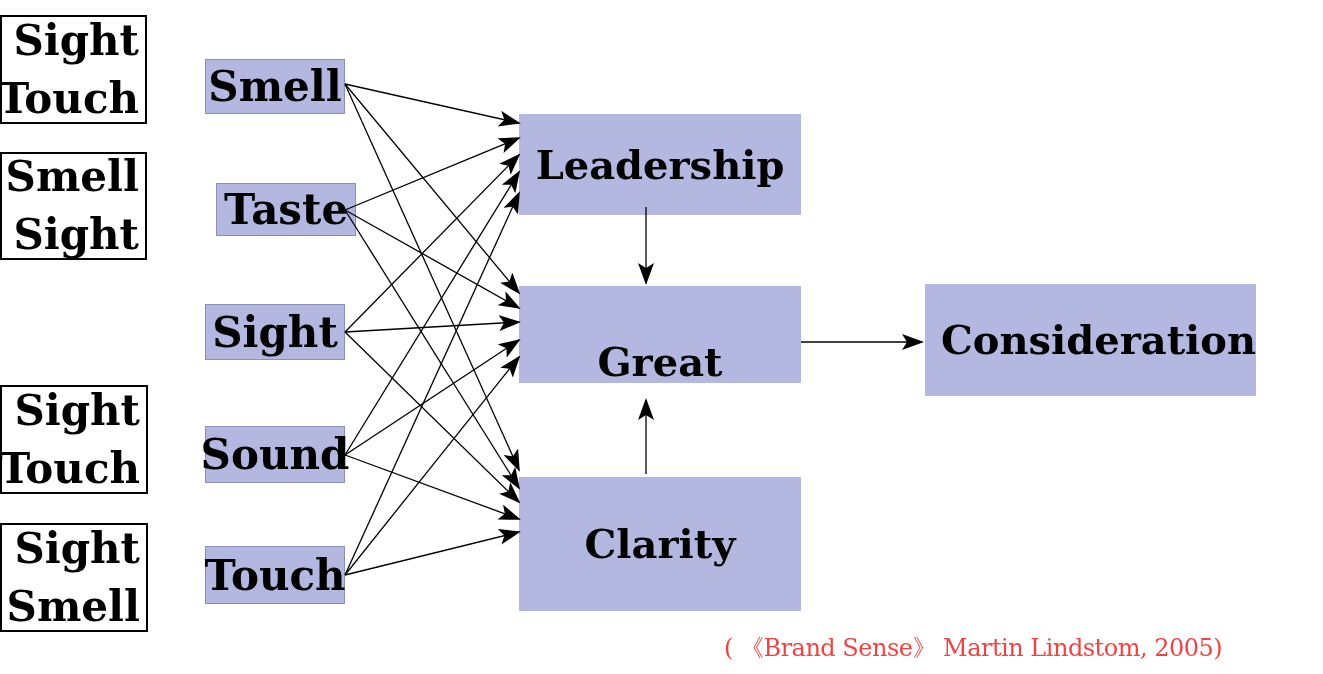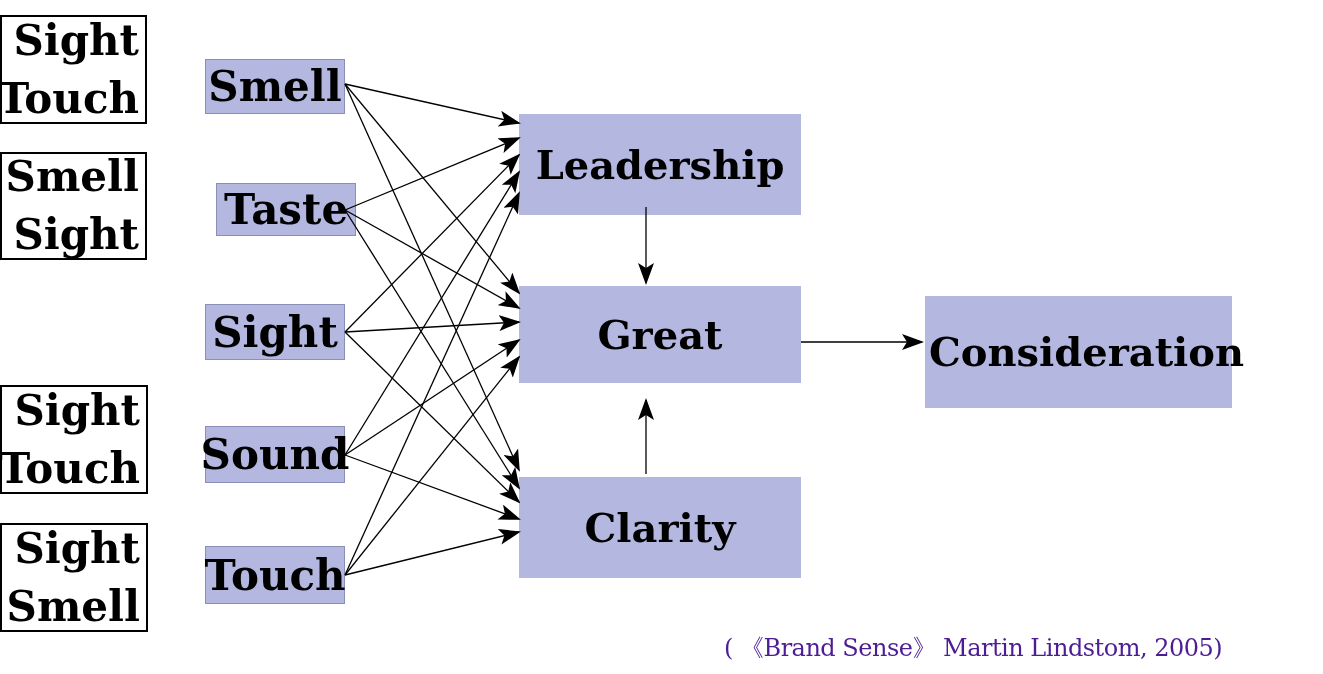--- a/index.html
+++ b/index.html
@@ -1,21 +1,21 @@
 <!DOCTYPE html>
 <html><head>
 <meta charset="utf-8">
 <style>
 html,body{margin:0;padding:0;background:#fff;}
 body{width:1323px;height:674px;position:relative;overflow:hidden;font-family:"DejaVu Serif",serif;}
 .box{position:absolute;display:flex;align-items:center;justify-content:center;text-align:center;font-weight:bold;color:#000;box-sizing:border-box;}
 .combo{border:2px solid #000;background:#fff;flex-direction:column;align-items:flex-end;padding-right:6px;font-size:42px;line-height:58px;}
 .sense{background:#b4b8e0;border:1px solid #8a8fb8;font-size:42px;}
 .mid{background:#b4b8e0;font-size:40px;line-height:42px;}
-.cite{position:absolute;left:724px;top:632px;font-family:"DejaVu Serif",serif;font-size:24px;color:#4c1d95;letter-spacing:-0.5px;}
+.cite{position:absolute;left:724px;top:632px;font-family:"DejaVu Serif",serif;font-size:24px;color:#ef4444;letter-spacing:-0.5px;}
 svg{position:absolute;left:0;top:0;}
 </style>
 </head>
 <body>
 
 <div class="box combo" style="left:0;top:15px;width:147px;height:109px;">
   <span>Sight</span>
   <span>Touch</span>
 </div>
 <div class="box combo" style="left:0;top:152px;width:147px;height:108px;">
@@ -31,25 +31,25 @@
   <span>Smell</span>
 </div>
 
 <div class="box sense" style="left:205px;top:59px;width:140px;height:55px;">Smell</div>
 <div class="box sense" style="left:216px;top:183px;width:140px;height:53px;">Taste</div>
 <div class="box sense" style="left:205px;top:304px;width:140px;height:56px;">Sight</div>
 <div class="box sense" style="left:205px;top:426px;width:140px;height:57px;">Sound</div>
 <div class="box sense" style="left:205px;top:546px;width:140px;height:58px;">Touch</div>
 
 <div class="box mid" style="left:519px;top:106px;width:282px;height:101px;margin-top:8px;">Leadership</div>
-<div class="box mid" style="left:519px;top:286px;width:282px;height:97px;flex-direction:column;">
+<div class="box mid" style="left:519px;top:286px;width:282px;height:97px;flex-direction:column;justify-content:flex-end;">
   <span>Great</span>
 </div>
-<div class="box mid" style="left:519px;top:477px;width:282px;height:101px;">Clarity</div>
-<div class="box mid" style="left:925px;top:296px;width:307px;height:112px;padding-left:16px;">Consideration</div>
+<div class="box mid" style="left:519px;top:477px;width:282px;height:134px;">Clarity</div>
+<div class="box mid" style="left:925px;top:284px;width:331px;height:112px;padding-left:16px;">Consideration</div>
 
 <svg id="arrows" width="1323" height="674">
   <defs>
     <marker id="ah" markerWidth="10" markerHeight="8" refX="9" refY="4" orient="auto" markerUnits="userSpaceOnUse">
       <path d="M0,0 L10,4 L0,8 L2,4 Z" fill="#000"></path>
     </marker>
     <marker id="ahb" markerWidth="22" markerHeight="16" refX="20" refY="8" orient="auto" markerUnits="userSpaceOnUse">
       <path d="M0,0 L22,8 L0,16 L5,8 Z" fill="#000"></path>
     </marker>
   </defs>

